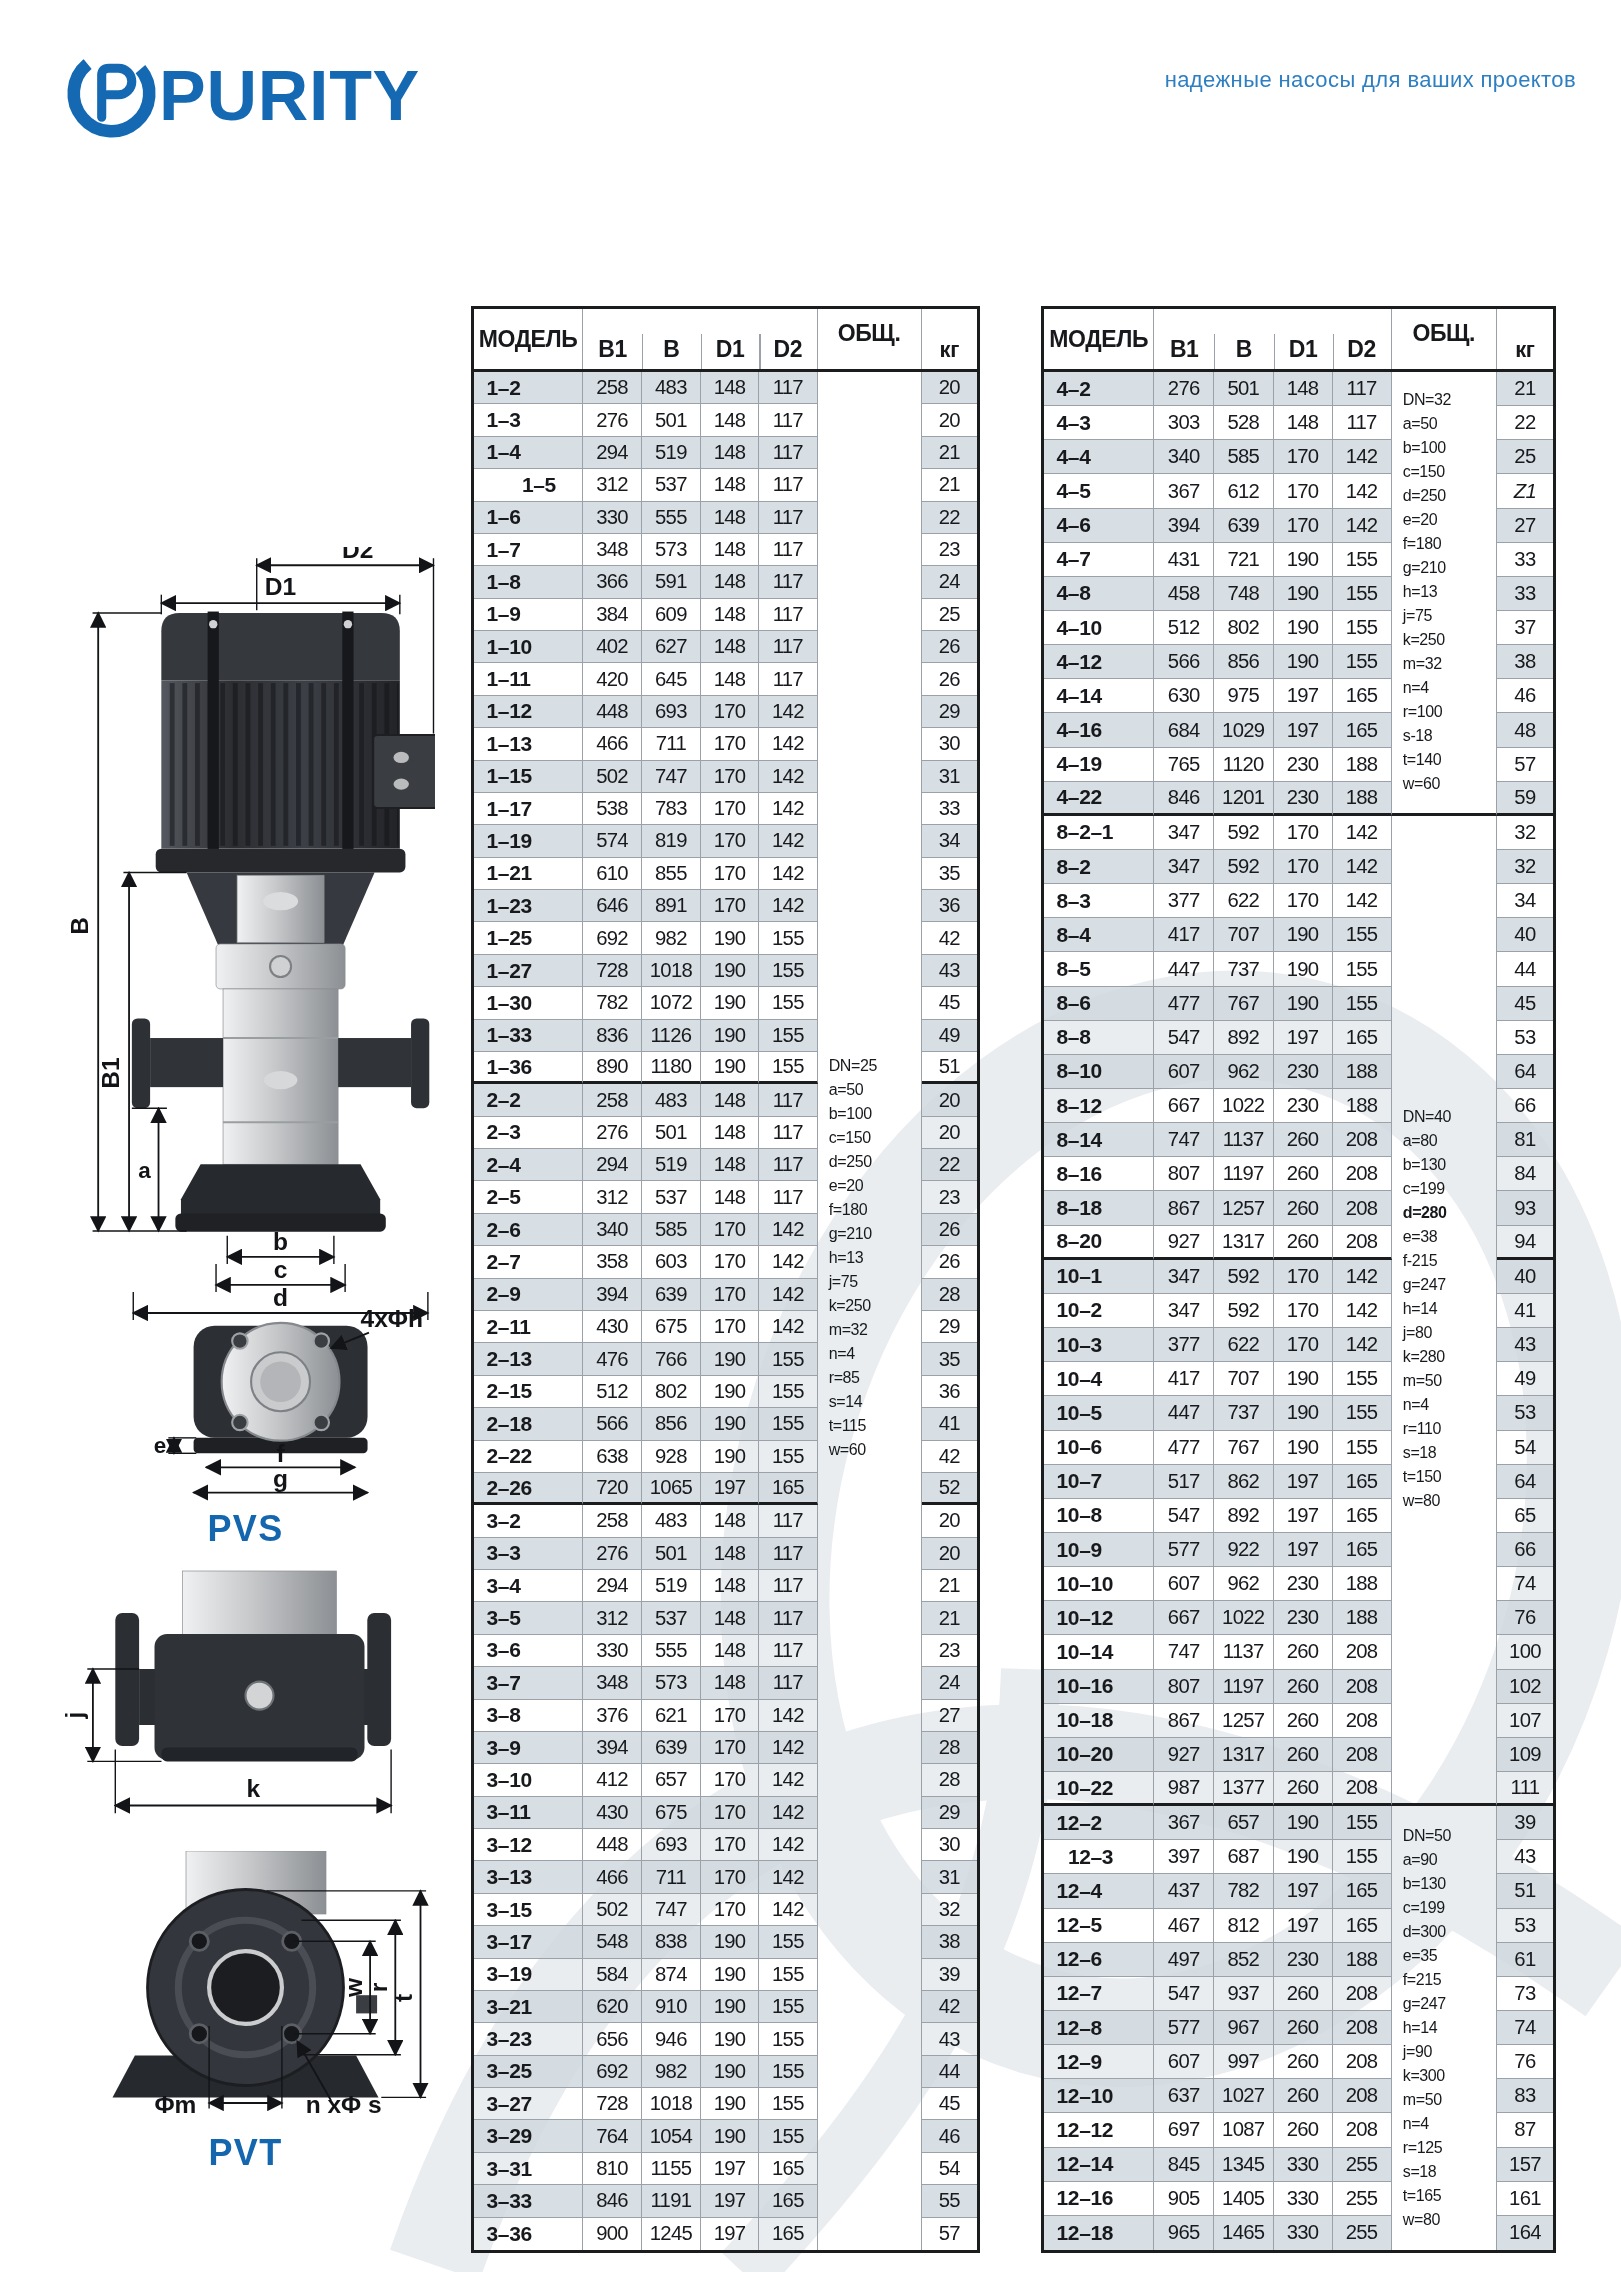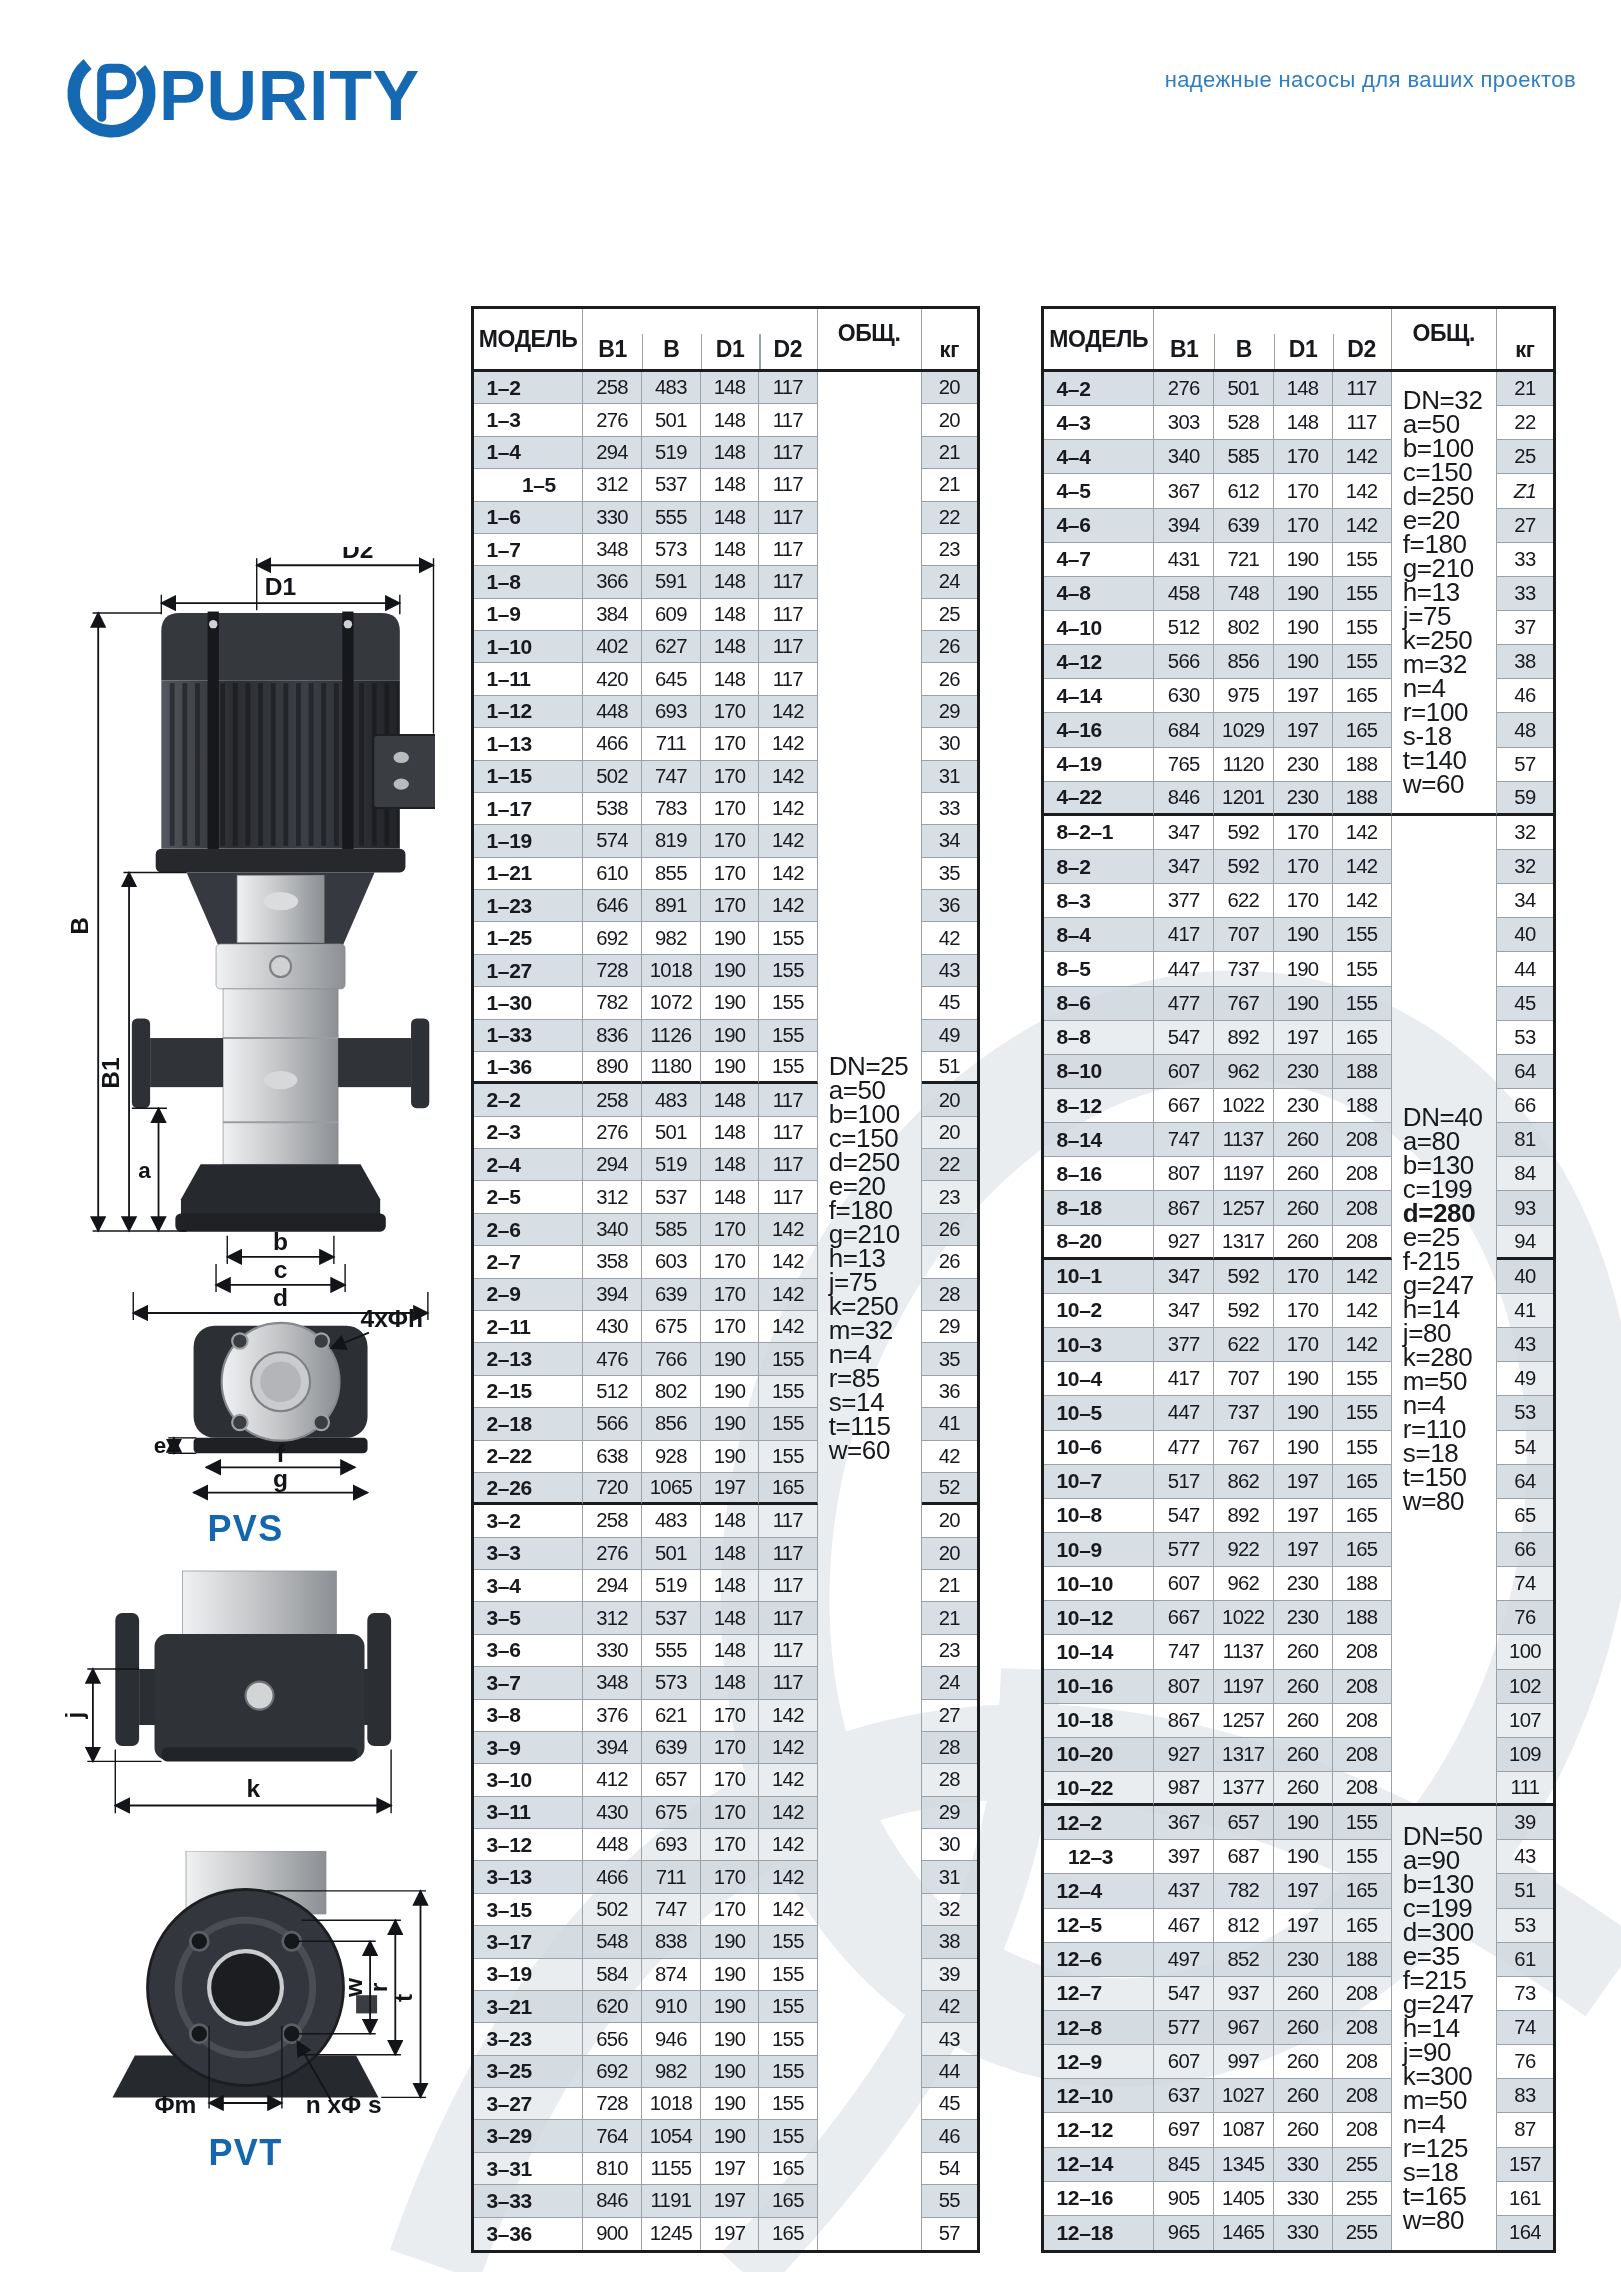--- a/index.html
+++ b/index.html
@@ -58,21 +58,21 @@
   .cell.c1{justify-content:flex-start;padding-left:12.6px;font-weight:bold;font-size:21px;letter-spacing:-0.4px;}
   .cell.c7{border-right:none;}
   .cell.odd{background:rgba(208,216,223,0.85);}
   .cell.secend{border-bottom:3.5px solid #1a1c1e;}
   .cell.lastrow{border-bottom:none;}
   .cell.obsh{
     background:transparent;border-bottom:none;align-items:center;
     justify-content:flex-start;padding-left:11.2px;position:relative;
   }
   .cell.obsh.secend{border-bottom:3.5px solid #1a1c1e;}
-  .spec{font-size:26px;line-height:24px;letter-spacing:-0.4px;text-align:left;}
+  .spec{font-size:16px;line-height:24px;letter-spacing:-0.4px;text-align:left;}
   .spec .bold{font-weight:bold;}
   .spec.absmid{position:absolute;left:11.2px;top:47.2%;transform:translateY(-50%);}
   .kg-ital{font-style:italic;}
 </style>
 </head>
 <body>
 
 <svg class="wm" width="1622" height="2273" viewBox="0 0 2313 3241">
   <g fill="none" stroke="#eaedf0">
     <ellipse cx="1680" cy="2180" rx="560" ry="730" stroke-width="155" transform="rotate(16 1680 2180)"></ellipse>
@@ -1008,21 +1008,21 @@
           <div>w=60</div>
         </div>
       </div>
       <div class="cell obsh secend" style="grid-area: 14 / 6 / 43;">
         <div class="spec">
           <div>DN=40</div>
           <div>a=80</div>
           <div>b=130</div>
           <div>c=199</div>
           <div class="bold">d=280</div>
-          <div>e=25</div>
+          <div>e=38</div>
           <div>f-215</div>
           <div>g=247</div>
           <div>h=14</div>
           <div>j=80</div>
           <div>k=280</div>
           <div>m=50</div>
           <div>n=4</div>
           <div>r=110</div>
           <div>s=18</div>
           <div>t=150</div>

